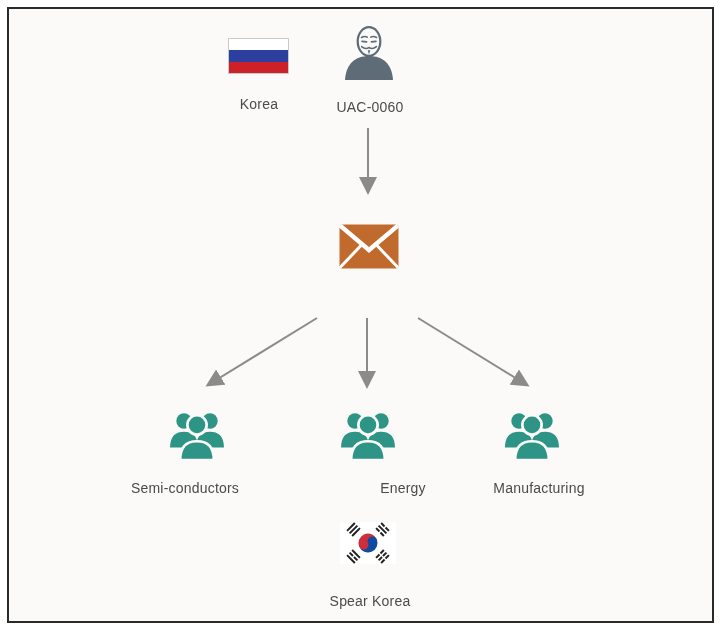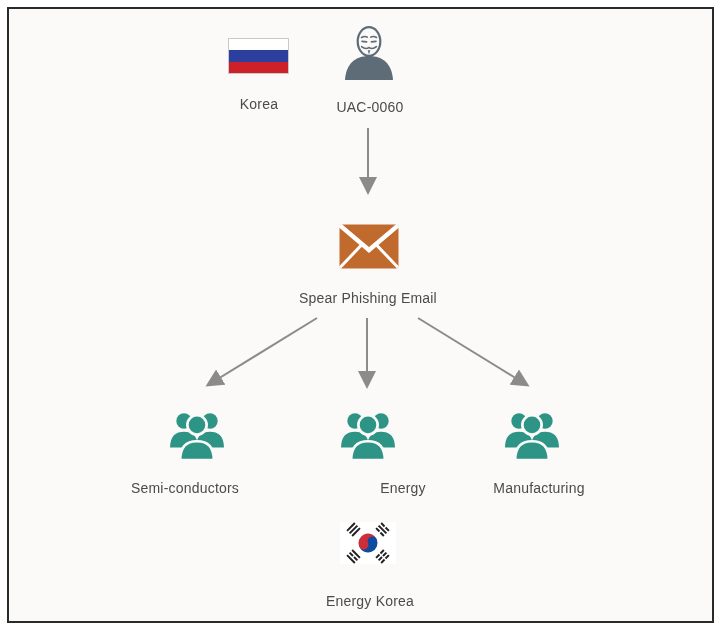--- a/index.html
+++ b/index.html
@@ -96,21 +96,20 @@
   <div class="label" style="left:361px; top:90px;">UAC-0060</div>
 
   <div class="node" style="left:330px; top:215px;">
     <svg width="60" height="45" viewBox="0 0 60 45">
       <rect class="env-fill" x="0.5" y="0.5" width="59" height="44" rx="2.5"></rect>
       <path class="env-line" d="M1 43.5 L22 21.5"></path>
       <path class="env-line" d="M59 43.5 L38 21.5"></path>
       <path class="env-flap" d="M1 1.5 L30 26 L59 1.5"></path>
     </svg>
   </div>
-  <div class="label" style="left:359px; top:281px;">Spear Phishing Email</div>
 
   <div class="node" style="left:160px; top:400px;">
     <svg width="56" height="52" viewBox="0 0 58 54">
       <g class="teal-fill">
         <circle cx="15.5" cy="12.5" r="8"></circle>
         <path d="M1 40 C1 28 7 23.5 15.5 23.5 C24 23.5 30 28 30 40 Z"></path>
         <circle cx="42.5" cy="12.5" r="8"></circle>
         <path d="M28 40 C28 28 34 23.5 42.5 23.5 C51 23.5 57 28 57 40 Z"></path>
       </g>
       <g class="teal-fill bg-stroke">
@@ -187,15 +186,15 @@
       <g transform="translate(42.5,34.5) rotate(-45)">
         <rect class="kr-bar" x="-5.5" y="-4.6" width="4.8" height="2"></rect>
         <rect class="kr-bar" x="0.7" y="-4.6" width="4.8" height="2"></rect>
         <rect class="kr-bar" x="-5.5" y="-1" width="4.8" height="2"></rect>
         <rect class="kr-bar" x="0.7" y="-1" width="4.8" height="2"></rect>
         <rect class="kr-bar" x="-5.5" y="2.6" width="4.8" height="2"></rect>
         <rect class="kr-bar" x="0.7" y="2.6" width="4.8" height="2"></rect>
       </g>
     </svg>
   </div>
-  <div class="label" style="left:361px; top:584px;">Energy Korea</div>
+  <div class="label" style="left:361px; top:584px;">Spear Korea</div>
 
 </div>
 
 </body></html>

